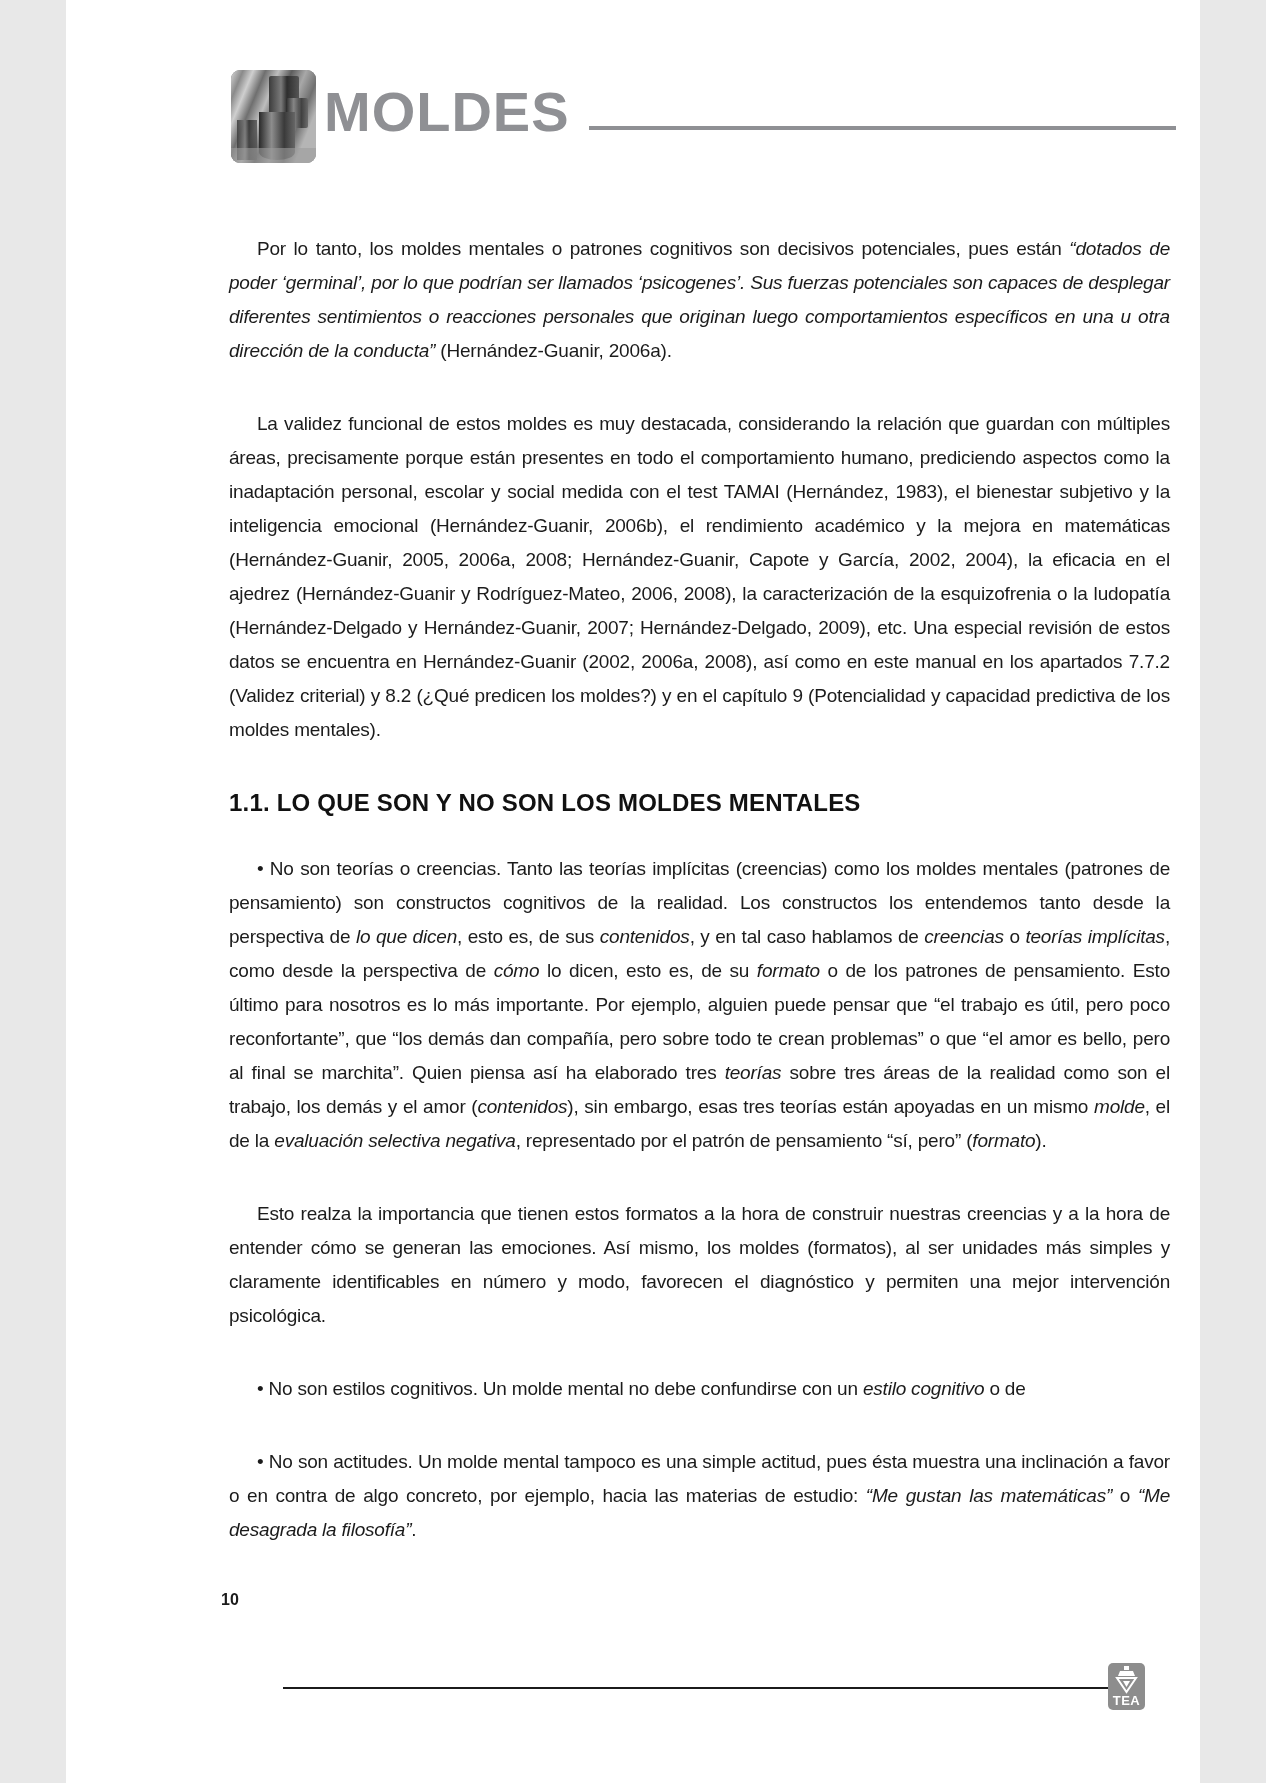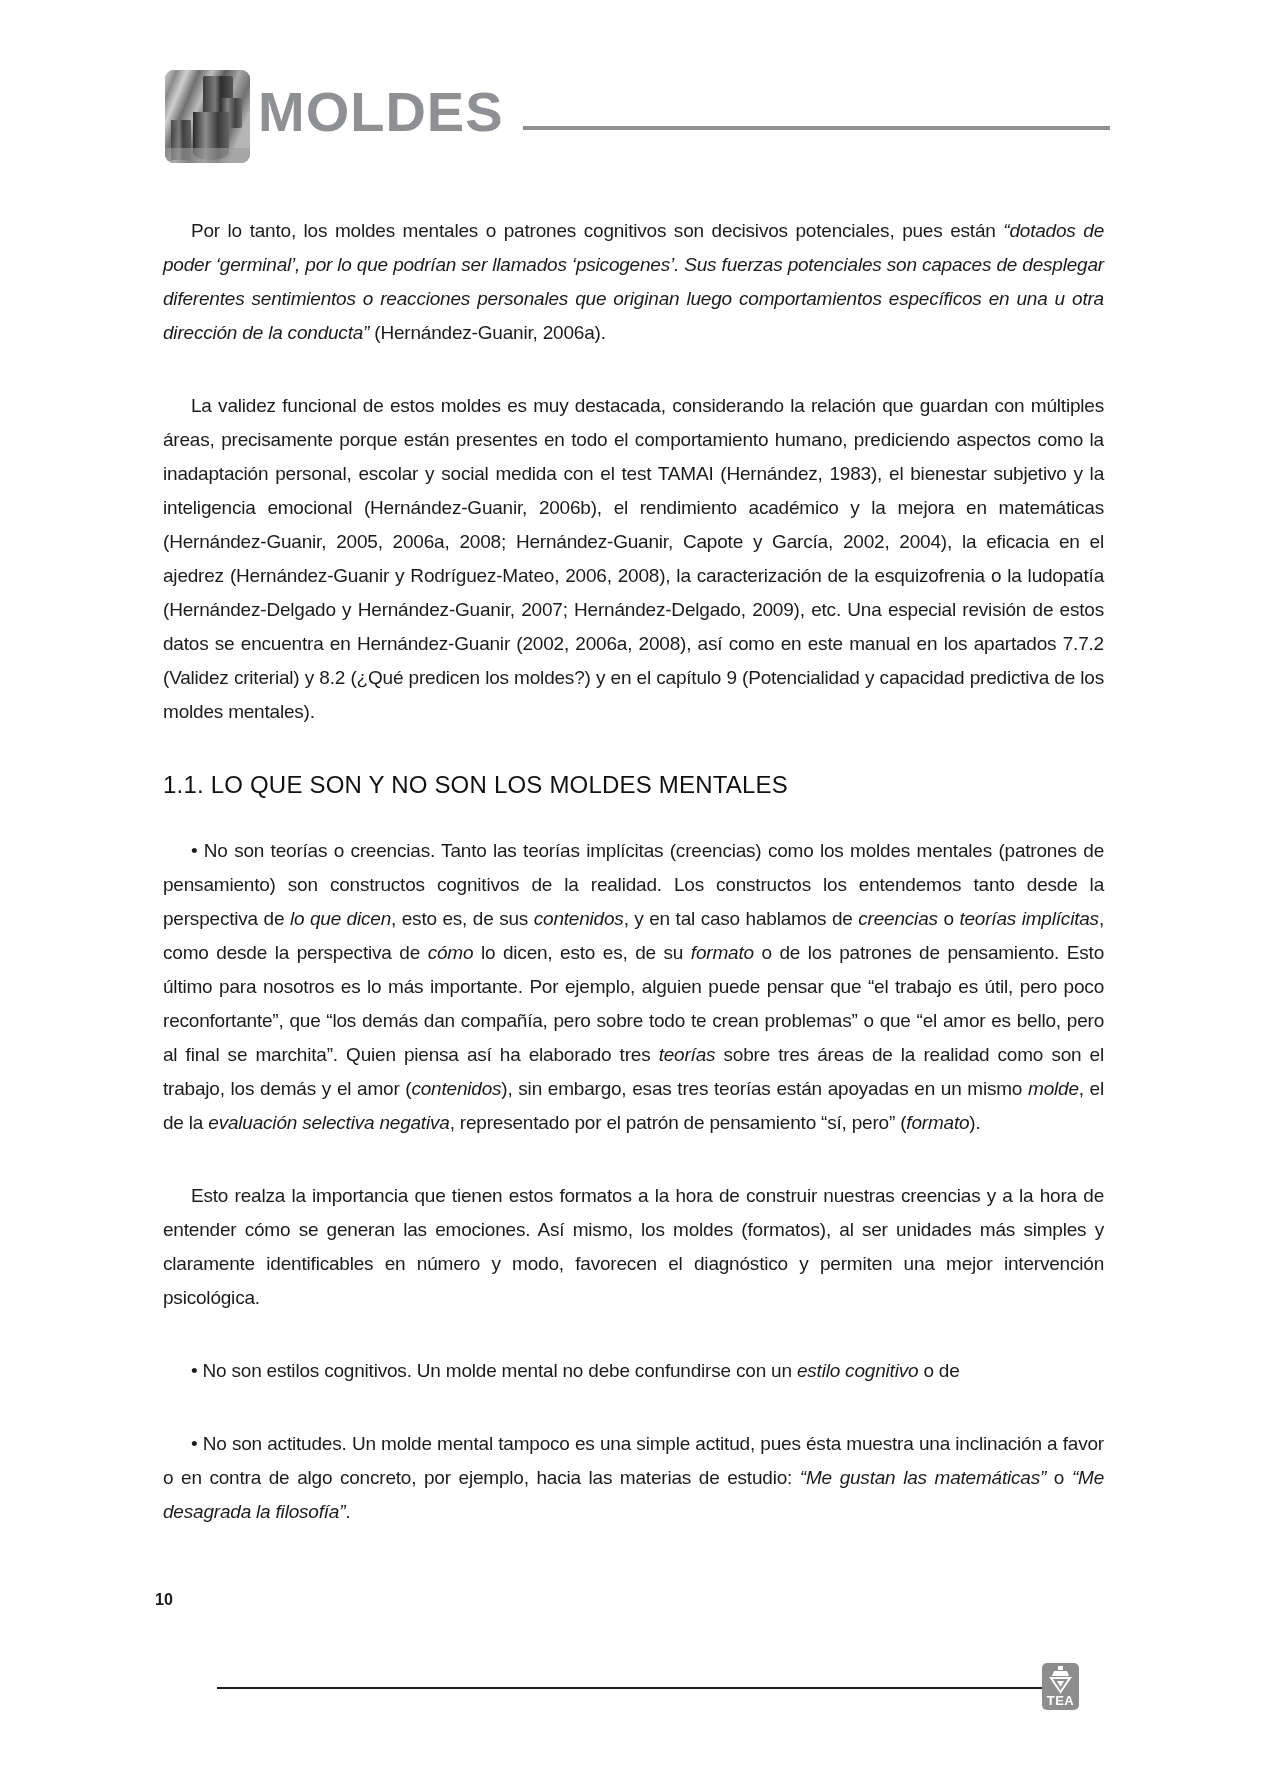--- a/index.html
+++ b/index.html
@@ -1,18 +1,18 @@
 <!DOCTYPE html>
 <html><head>
 <meta charset="utf-8">
 <style>
   html, body { margin: 0; padding: 0; background: #e8e8e8; }
   .page {
     position: relative;
-    width: 1266px;
+    width: 1134px;
     height: 1783px;
     background: #ffffff;
     font-family: "Liberation Sans", sans-serif;
     overflow: hidden;
     margin: 0 auto;
   }
 
   
   .header-image {
     position: absolute;
@@ -35,37 +35,37 @@
   .title-rule {
     position: absolute;
     left: 523px; top: 126px;
     width: 587px; height: 4px;
     background: #8f9094;
   }
 
   
   .content {
     position: absolute;
-    left: 163px; top: 214px;
+    left: 163px; top: 232px;
     width: 941px;
     color: #1b1b1b;
     font-size: 19px;
     line-height: 34px;
     text-align: justify;
     letter-spacing: -0.2px;
   }
   .content p {
     margin: 0 0 39px 0;
     text-indent: 28px;
   }
   .content p span.italic { font-style: italic; }
   .content p span.bold { font-weight: normal; }
   .content h2.section-heading {
     font-size: 24px;
-    font-weight: normal;
+    font-weight: bold;
     color: #111;
     margin: 22px 0 32px 0;
     text-indent: 0;
     text-align: left;
     letter-spacing: 0.2px;
   }
 
   
   .footer-page-number {
     position: absolute;

